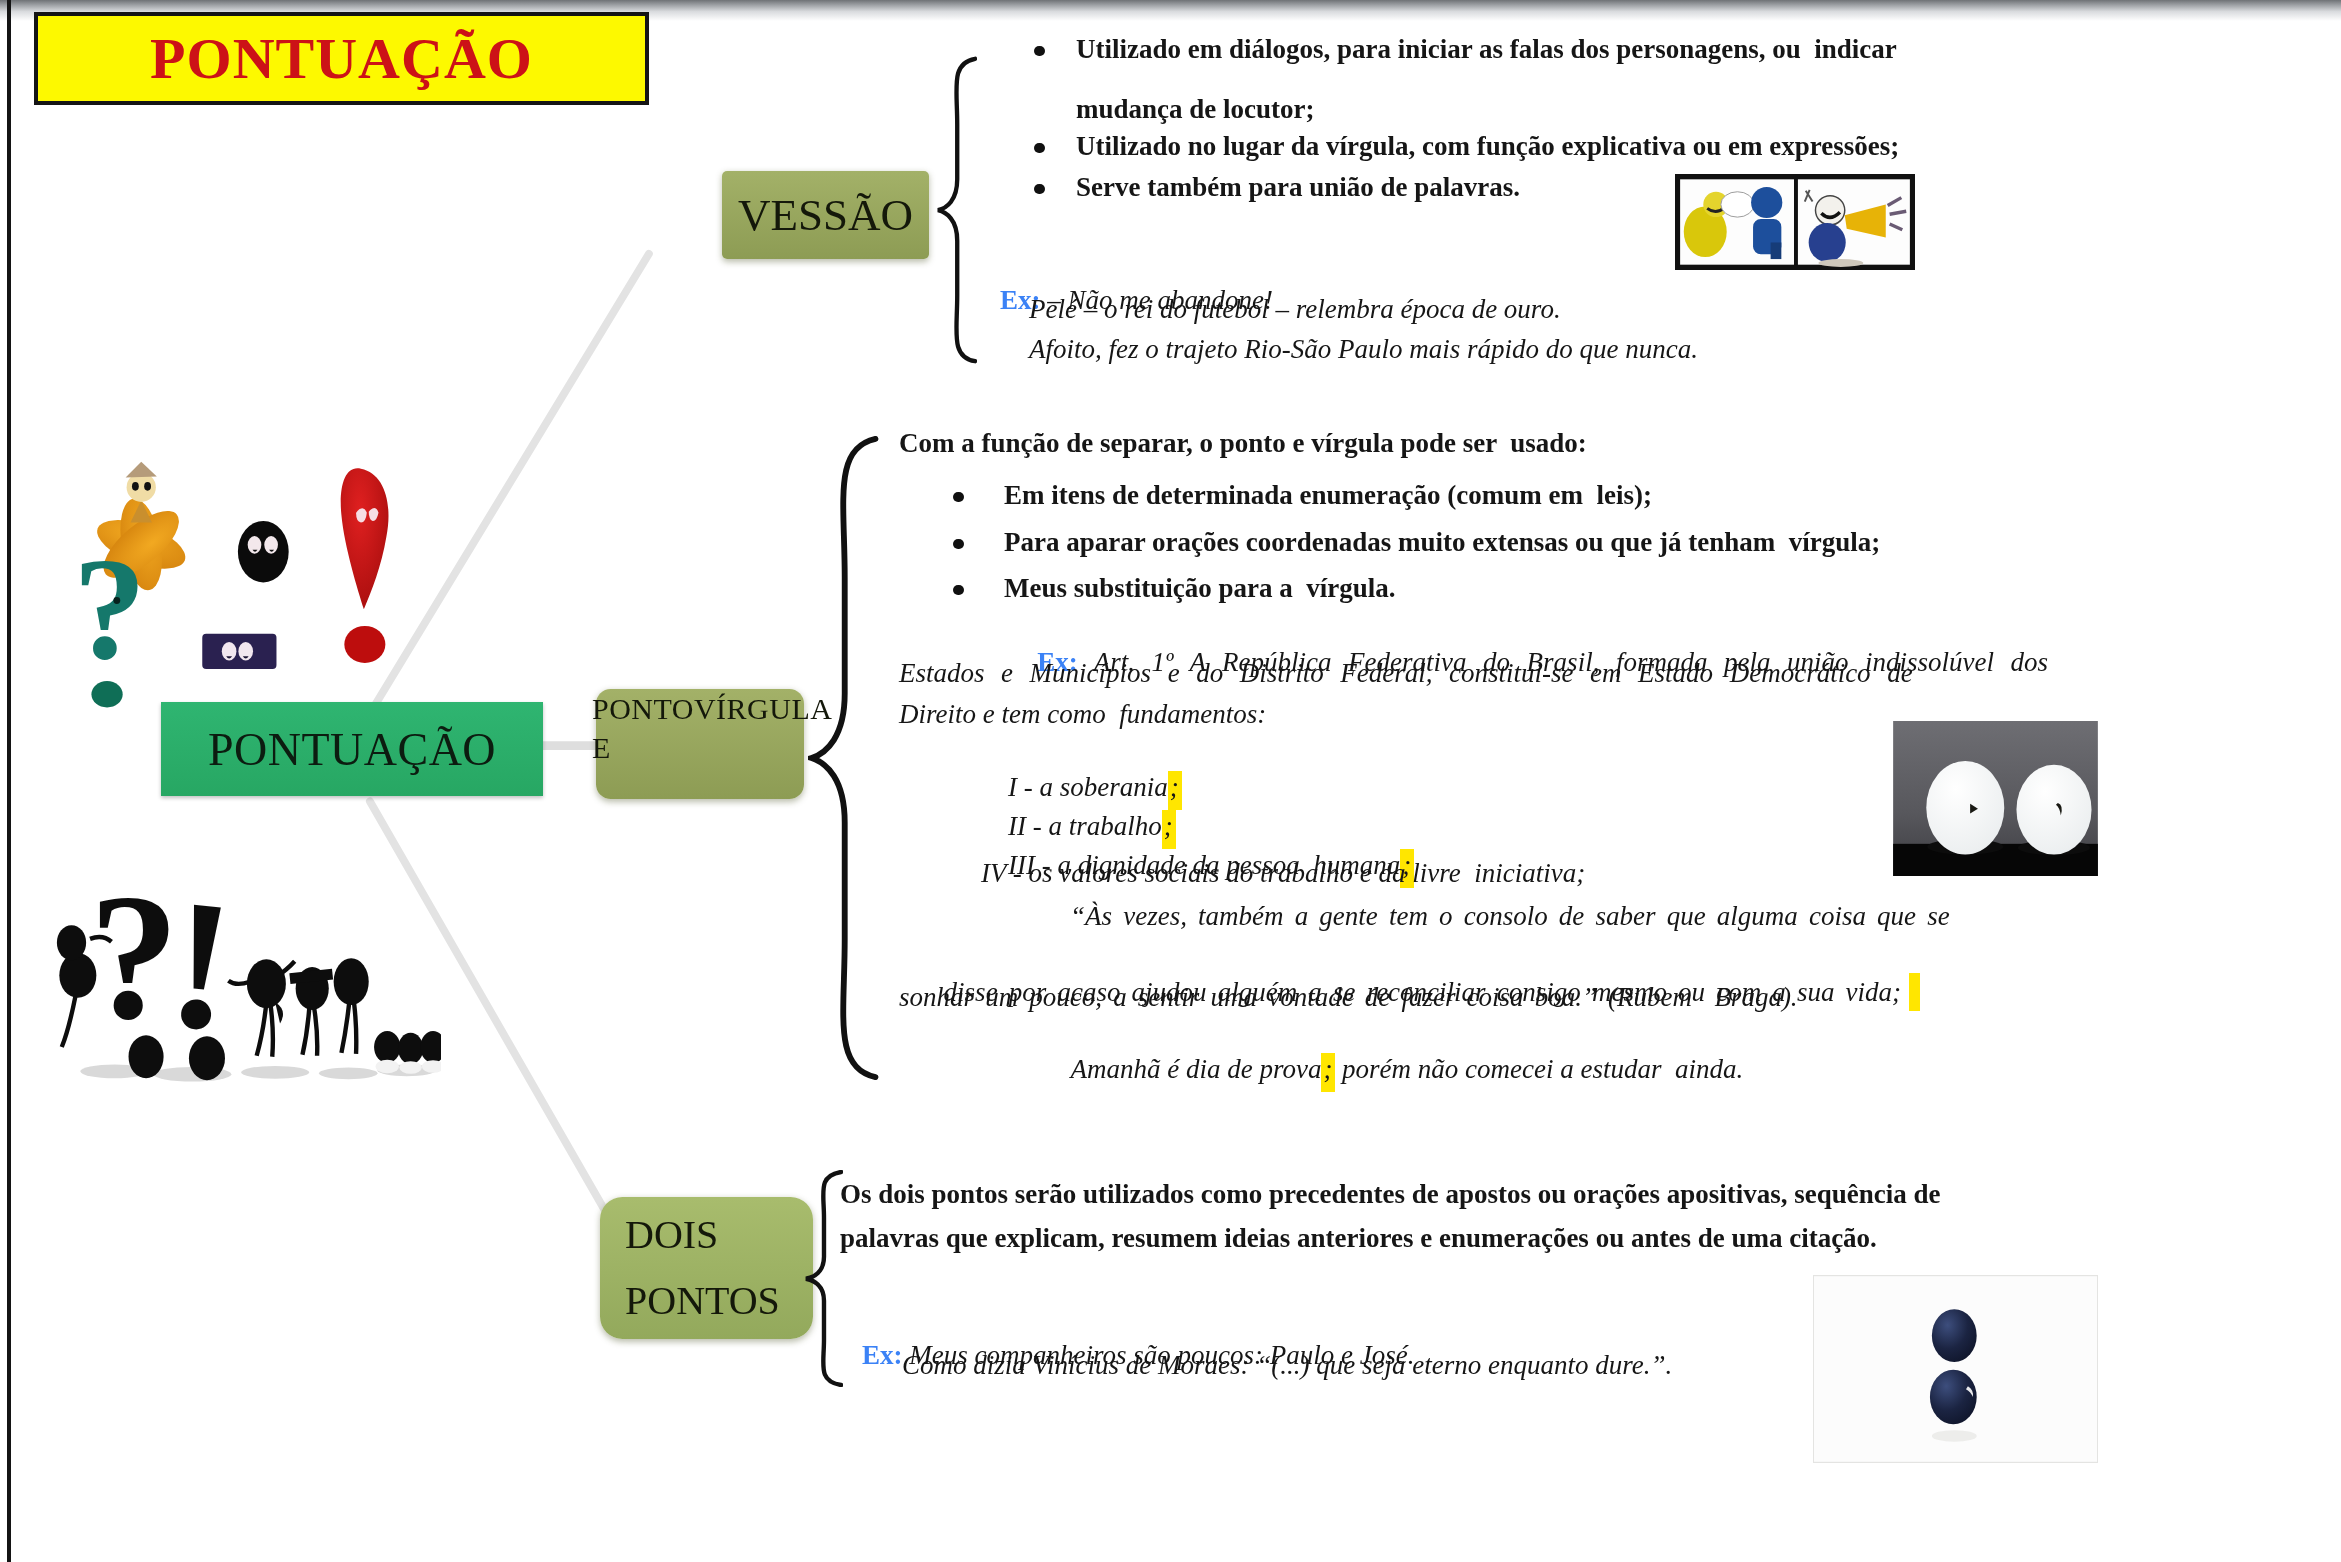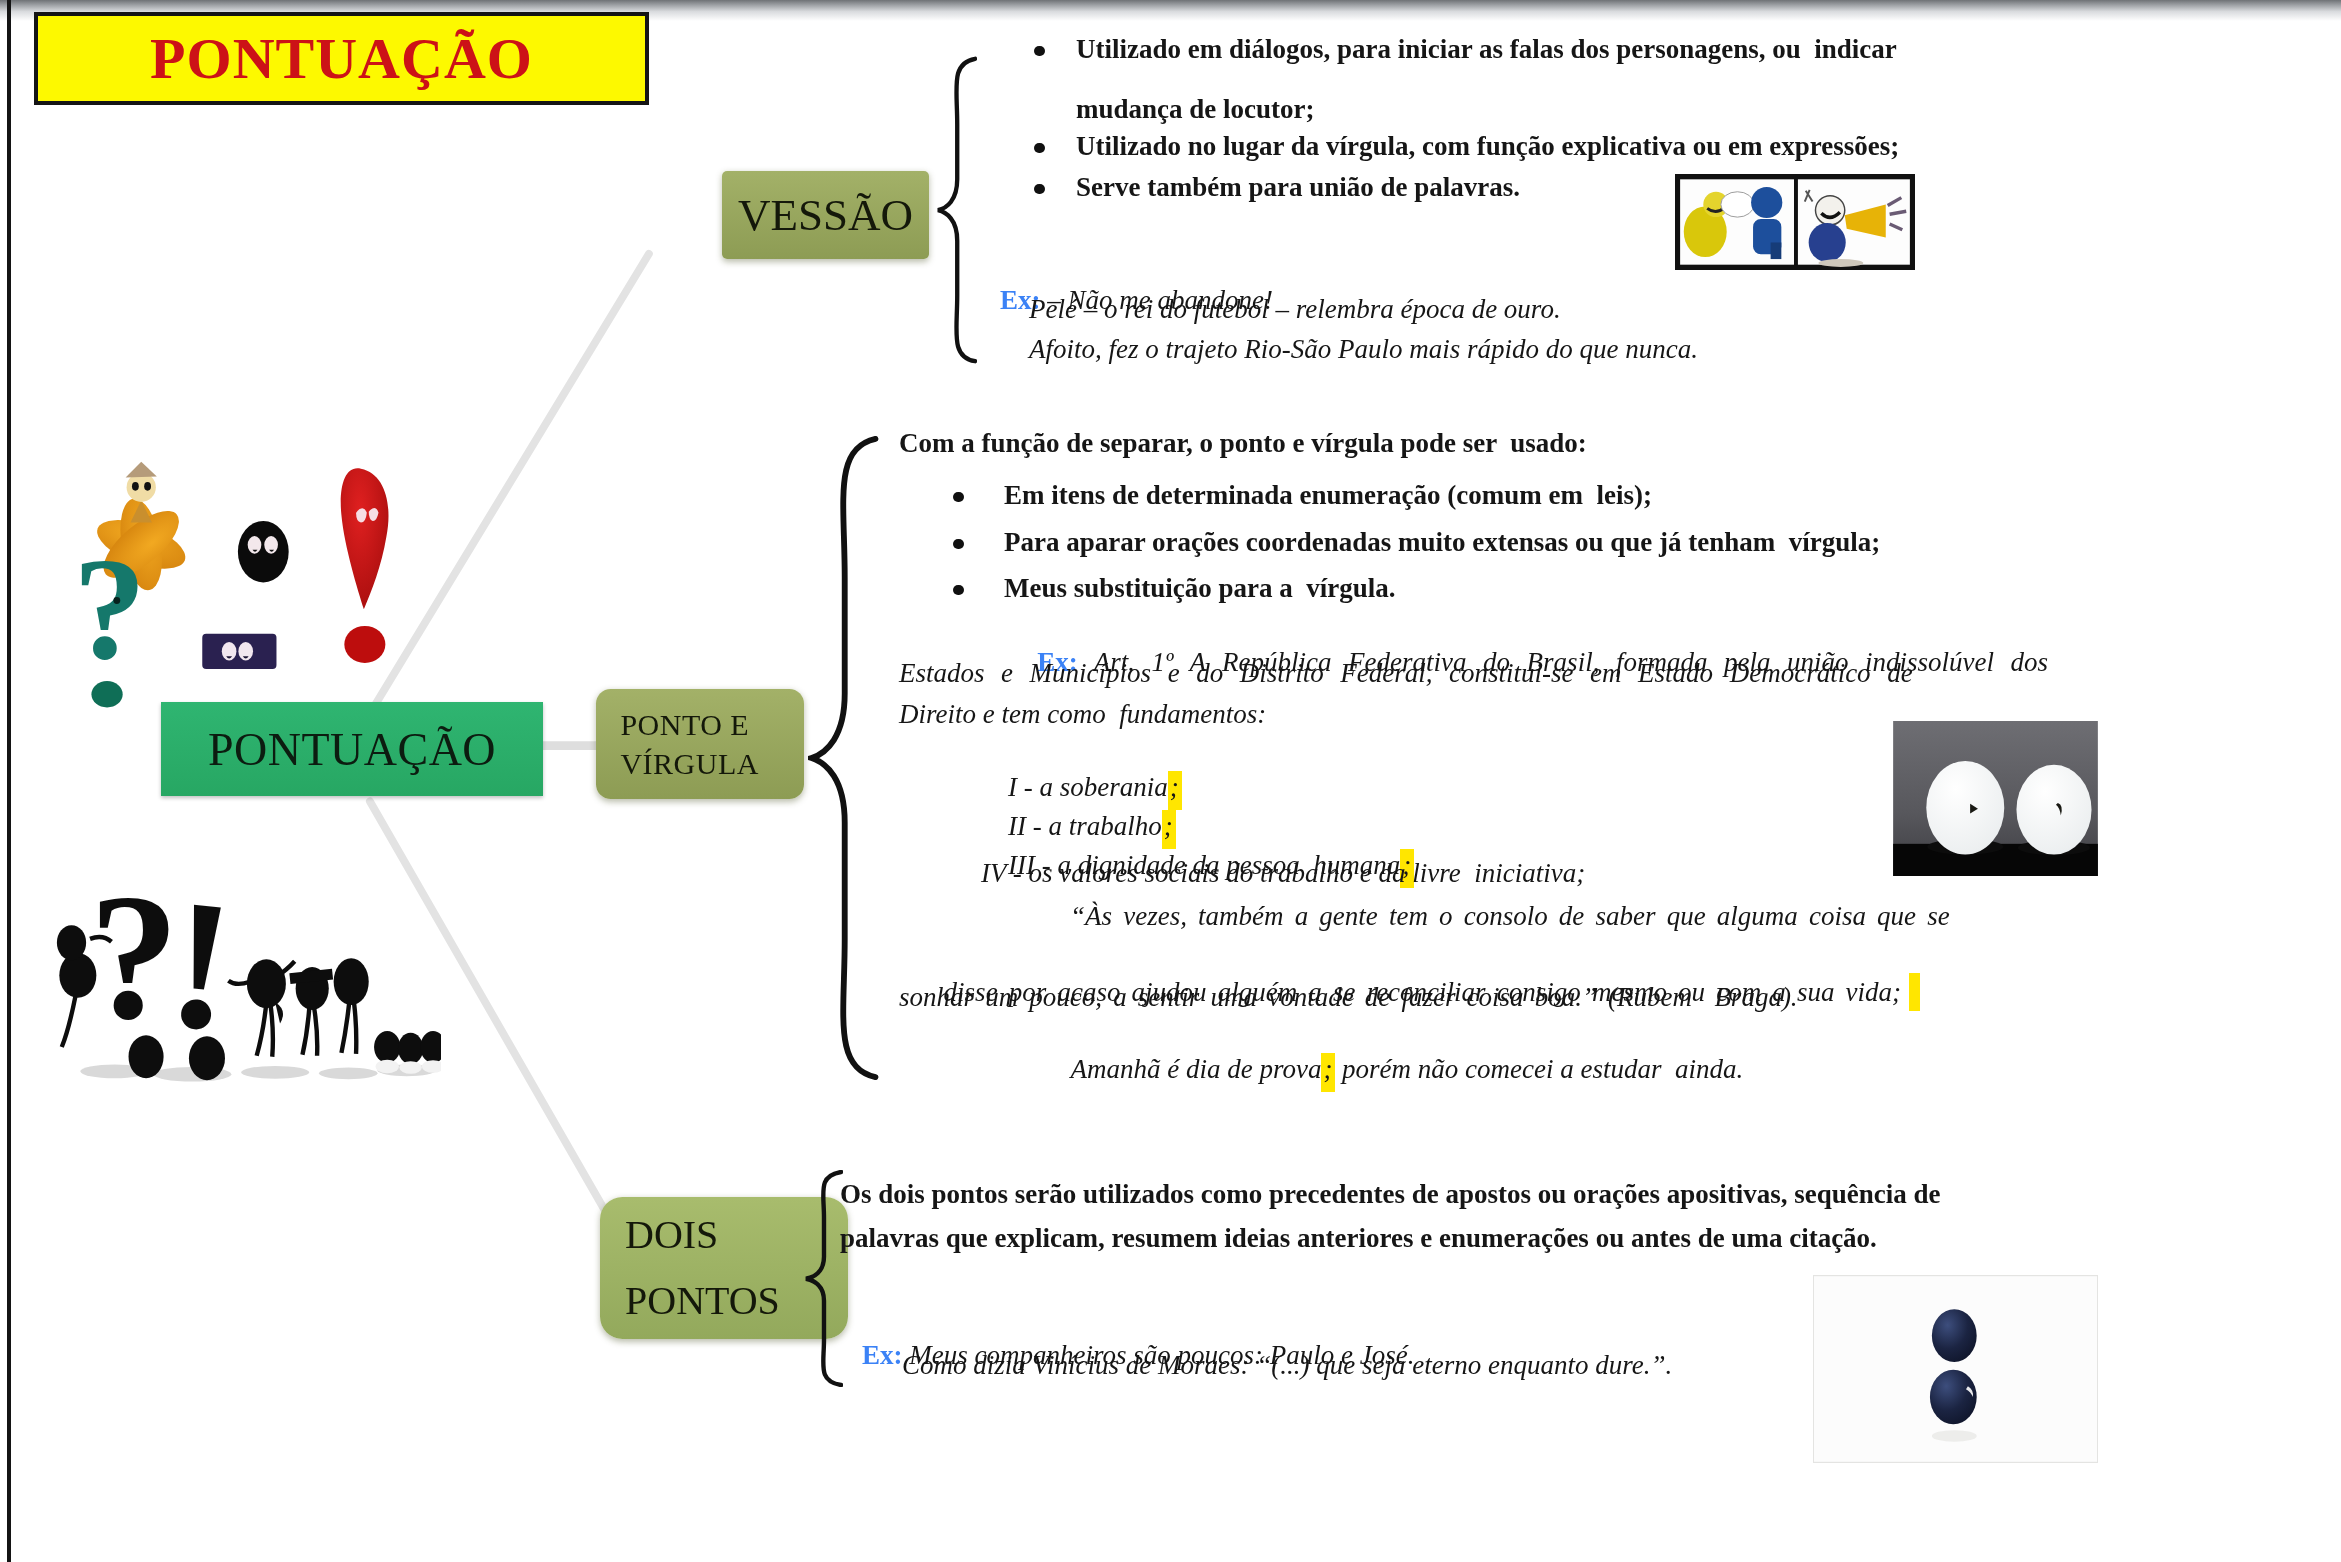--- a/index.html
+++ b/index.html
@@ -17,23 +17,23 @@
   .title-box span{font-size:58px;font-weight:bold;color:#cc1217;letter-spacing:1px;}
   .node-box{position:absolute;left:161px;top:702px;width:382px;height:94px;
     background:linear-gradient(#2fb571,#27a763);display:flex;align-items:center;justify-content:center;
     box-shadow:0 1.5px 3.9px rgba(0,0,0,.25);}
   .node-box span{font-size:46px;color:#0c1c10;letter-spacing:0.5px;}
   .branch-box{position:absolute;background:linear-gradient(#a3b168,#8d9c54);
     box-shadow:0 2.4px 6.8px rgba(60,70,20,.35);color:#14180a;}
   .vessao{left:722px;top:171px;width:207px;height:88px;border-radius:5px;
     display:flex;align-items:center;justify-content:center;font-size:45px;}
   .pv{left:596px;top:689px;width:208px;height:110px;border-radius:14.6px;
-    display:flex;flex-direction:column;justify-content:center;padding-left:24.4px;box-sizing:border-box;
+    display:flex;flex-direction:row;justify-content:center;padding-left:24.4px;box-sizing:border-box;
     font-size:30px;line-height:1.3;letter-spacing:0.5px;}
-  .dp{left:600px;top:1197px;width:248px;height:142px;border-radius:22.4px;
+  .dp{left:600px;top:1197px;width:213px;height:142px;border-radius:22.4px;
     background:linear-gradient(#a8bc6d,#93a95c);
     display:flex;flex-direction:column;justify-content:center;padding-left:25px;box-sizing:border-box;
     font-size:40px;line-height:1.65;}
   
   .line{position:absolute;font-size:27px;white-space:pre;line-height:1.15;}
   .b{font-weight:bold;}
   .it{font-style:italic;}
   .wide{word-spacing:9.8px;}
   .wide2{word-spacing:4.4px;}
   .ex{color:#3b82f6;font-weight:bold;font-style:normal;}

